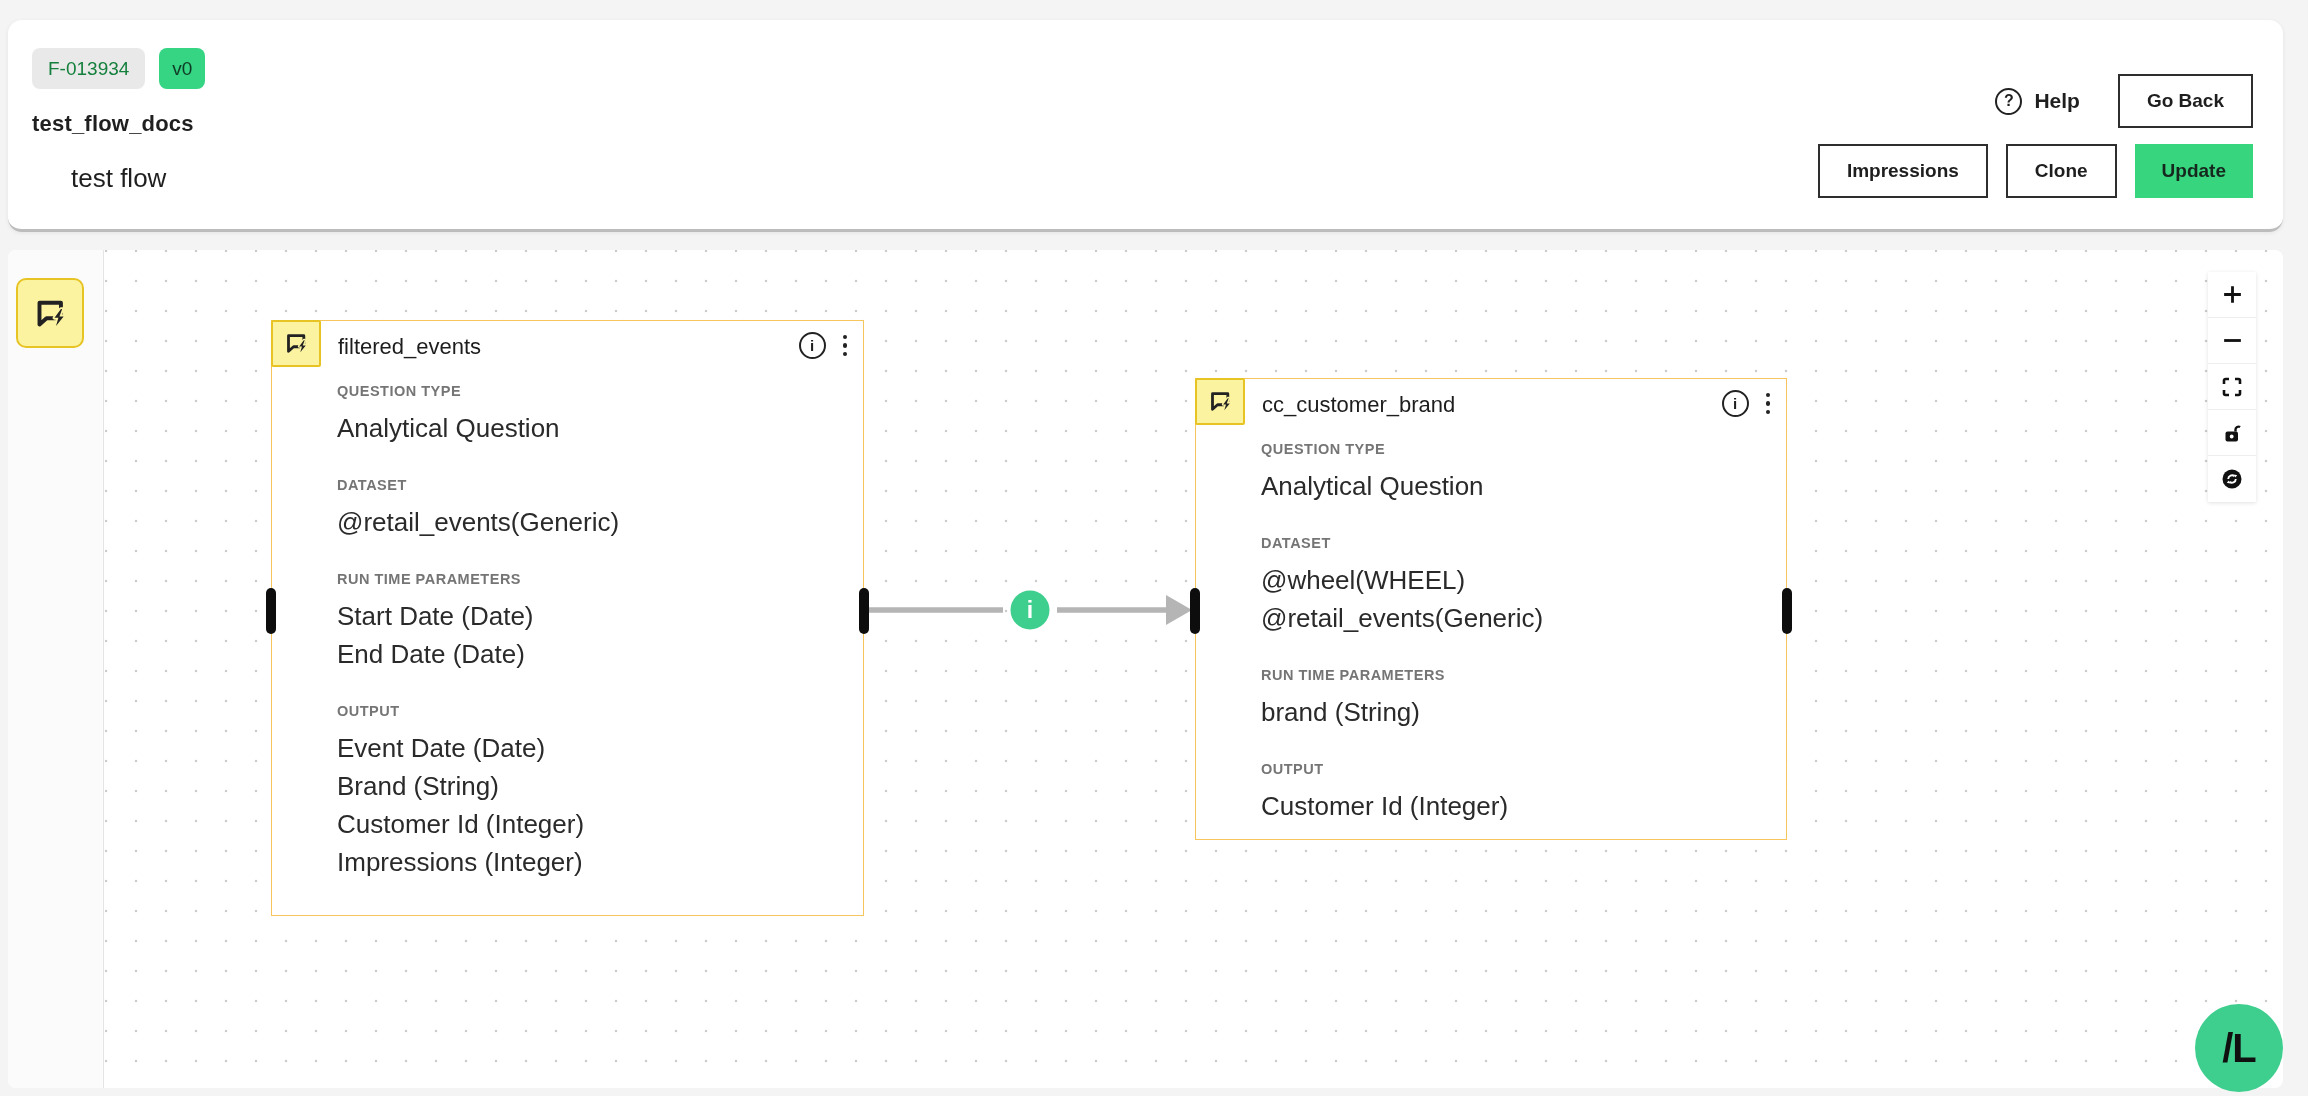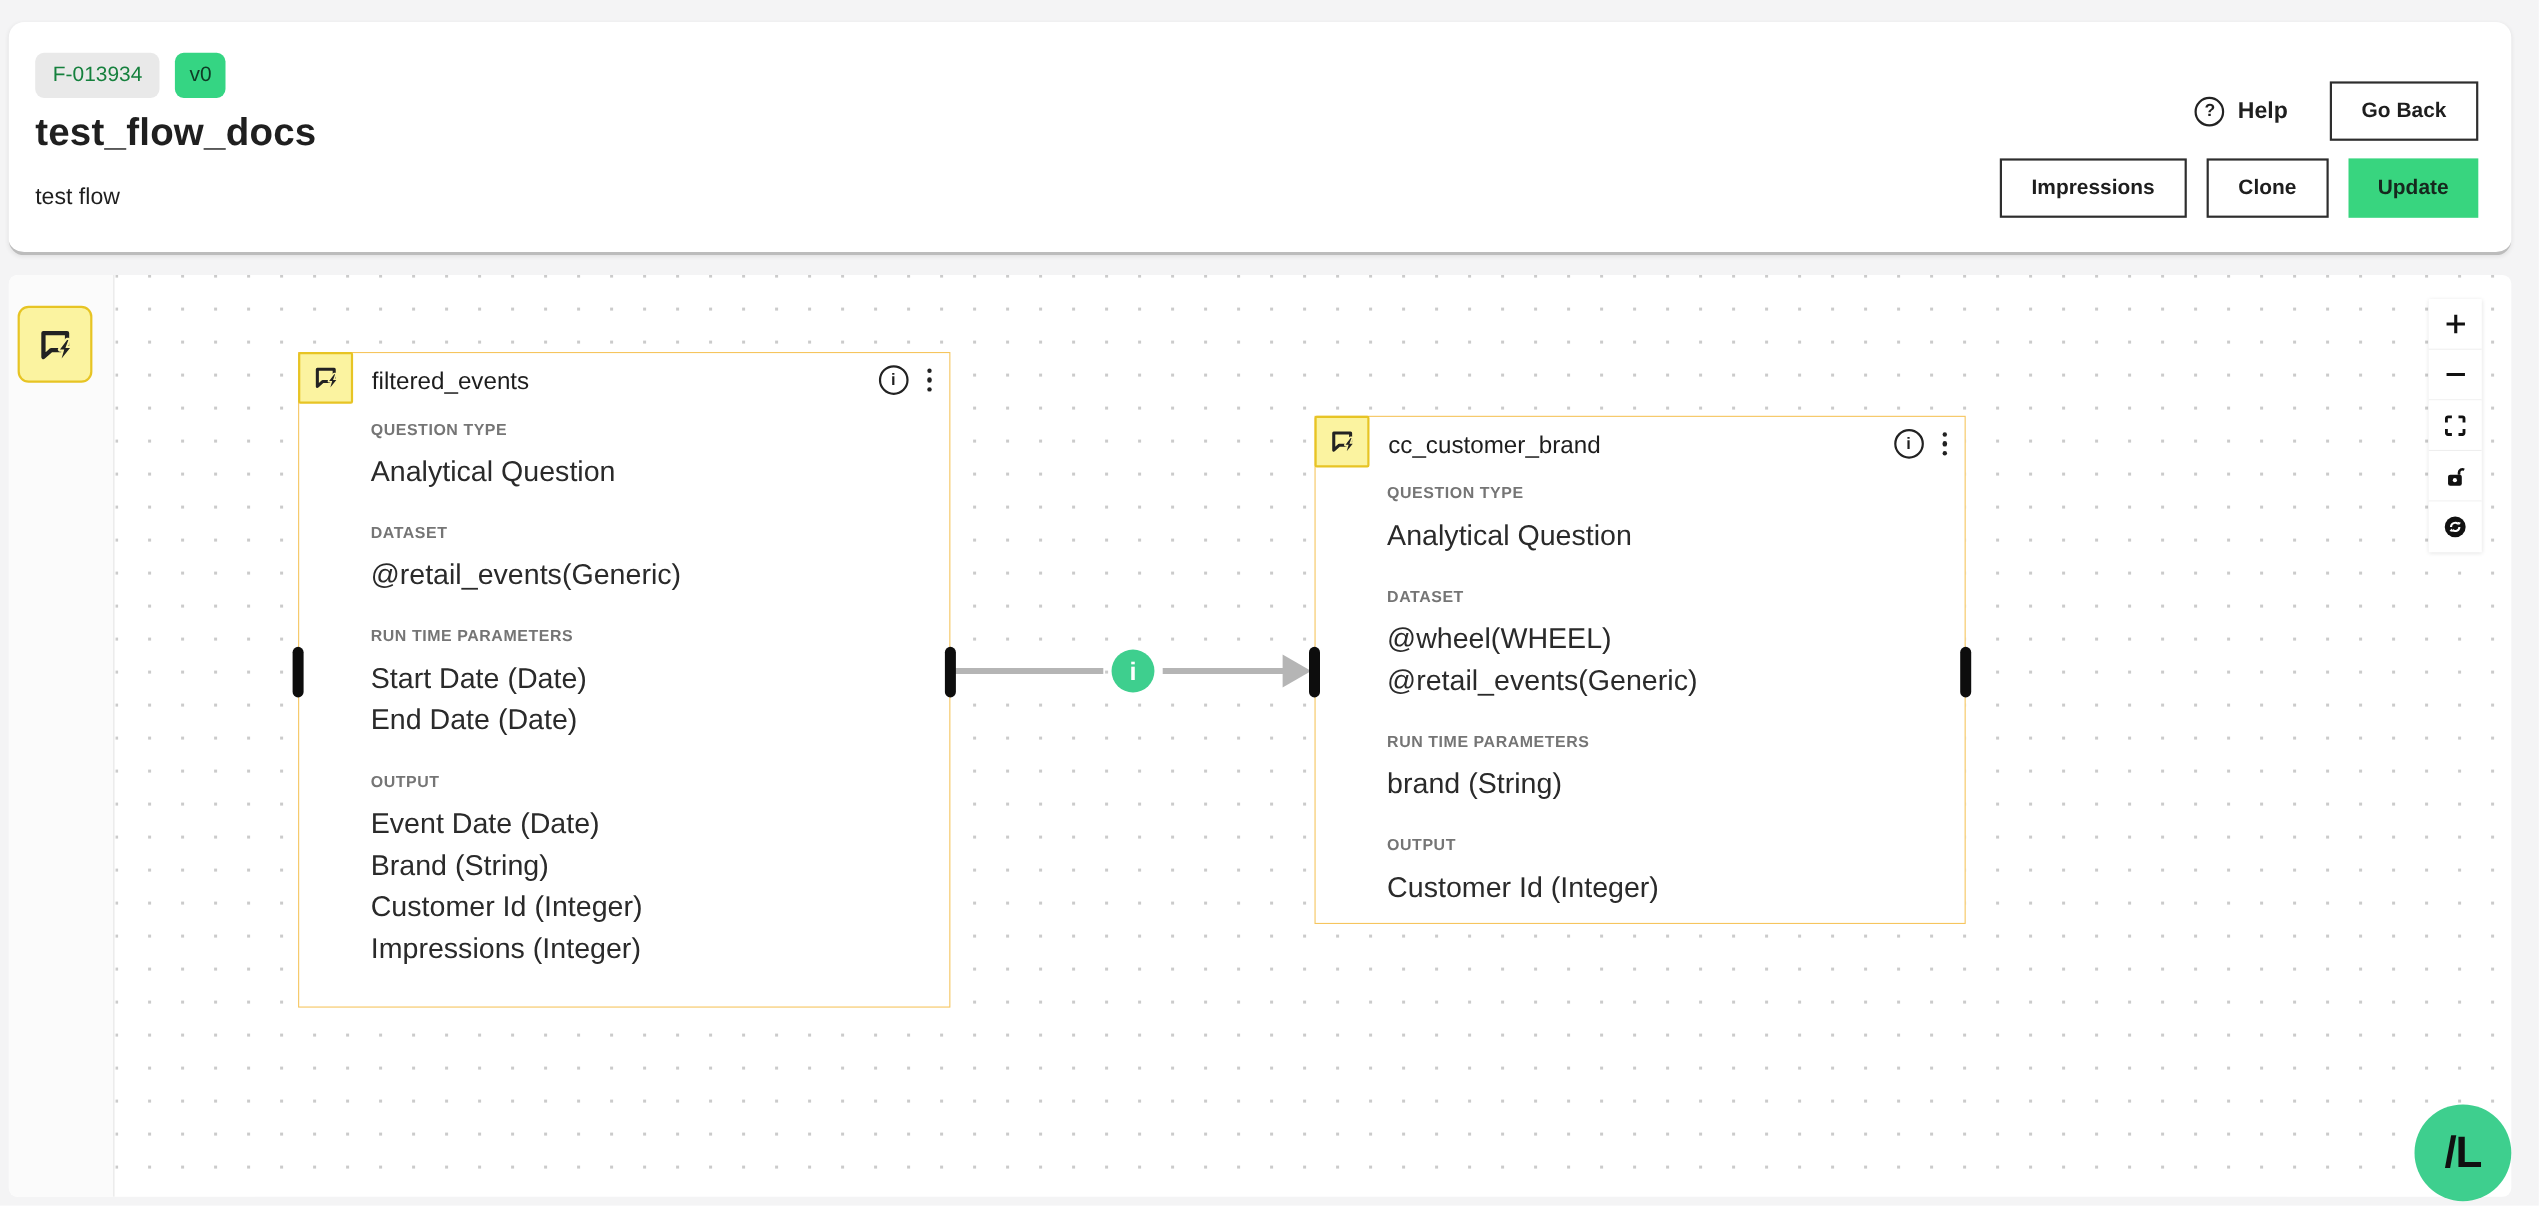--- a/index.html
+++ b/index.html
@@ -12,22 +12,22 @@
   .header-card{
     position:absolute;left:8px;top:20px;width:2275px;height:212px;
     background:#ffffff;border-radius:14px;box-sizing:border-box;
     border-bottom:3px solid #bcbcbc;box-shadow:0 1px 4px rgba(0,0,0,.07);
   }
   .header-left{position:absolute;left:24px;top:28px;}
   .badge-row{display:flex;gap:14px;align-items:center;}
   .badge{font-size:19px;line-height:1;padding:11px 16px;border-radius:8px;}
   .badge-id{background:#e9e9e9;color:#15803d;}
   .badge-version{background:#35d583;color:#0f3a25;padding:11px 13px;}
-  .flow-title{font-size:35px;font-weight:700;margin-top:12px;letter-spacing:.2px;}
-  .flow-subtitle{font-size:21px;margin-top:26px;}
+  .flow-title{font-size:22px;font-weight:700;margin-top:22px;letter-spacing:.2px;}
+  .flow-subtitle{font-size:26px;margin-top:26px;text-align:center;}
   .header-right{position:absolute;right:30px;top:54px;display:flex;flex-direction:column;align-items:flex-end;gap:16px;}
   .hdr-row{display:flex;align-items:center;}
   .hdr-row1{gap:38px;}
   .hdr-row2{gap:18px;}
   .help{display:flex;align-items:center;gap:12px;font-size:21px;font-weight:600;cursor:pointer;}
   .circle-glyph{
     width:27px;height:27px;border:2.5px solid #222;border-radius:50%;
     display:flex;align-items:center;justify-content:center;
     font-size:16px;font-weight:700;box-sizing:border-box;
   }

